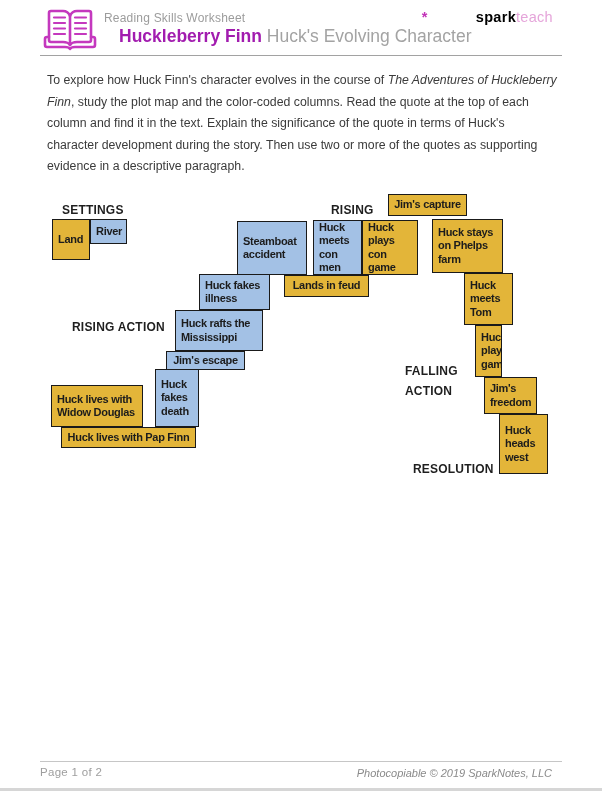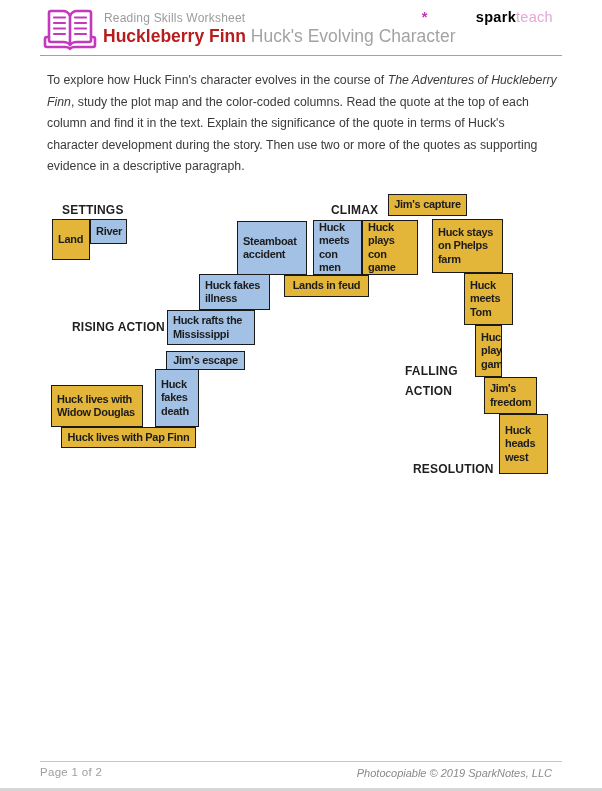--- a/index.html
+++ b/index.html
@@ -10,21 +10,21 @@
   }
   .page { position:absolute; inset:0; background:#fff;padding-left:31px; }
 
   
   .book-icon { position:absolute; left:43px; top:7px; }
   .eyebrow {
     position:absolute; left:104px; top:11px;
     font-size:12px; color:#9c9c9c; letter-spacing:.2px;
   }
   .title { position:absolute; left:103px; top:26px; font-size:17.5px; }
-  .title .bold  { font-weight:bold; color:#b91c1c; }
+  .title .bold  { font-weight:bold; color:#a21caf;margin-left:16px; }
   .title .light { font-weight:normal; color:#a3a3a3; }
   .logo { position:absolute; right:49px; top:9px; font-size:14.5px; font-weight:bold; letter-spacing:.3px; }
   .logo .star  { color:#c233b8; }
   .logo .spark { color:#000000;margin-left:48px; }
   .logo .teach { color:#e5a5da; font-weight:normal; }
   .header-rule {
     position:absolute; left:40px; right:40px; top:55px;
     height:0; border-top:1.5px solid #a2a2a2;
   }
 
@@ -98,37 +98,37 @@
   </div>
   <div class="header-rule"></div>
 
   <p class="intro">
     <span>To explore how Huck Finn's character evolves in the course of </span><i>The Adventures of Huckleberry Finn</i><span>, study the plot map and the color-coded columns. Read the quote at the top of each column and find it in the text. Explain the significance of the quote in terms of Huck's character development during the story. Then use two or more of the quotes as supporting evidence in a descriptive paragraph.</span>
   </p>
 
   <div>
 
     <div class="map-label" style="left:62px;top:200px">SETTINGS</div>
-    <div class="map-label" style="left:331px;top:200px">CLIMAX</div>
+    <div class="map-label" style="left:331px;top:200px">RISING</div>
     <div class="map-label" style="left:72px;top:317px">RISING ACTION</div>
     <div class="map-label" style="left:405px;top:361px;width:70px">FALLING ACTION</div>
     <div class="map-label" style="left:413px;top:459px">RESOLUTION</div>
 
     <div class="pbox yellow" style="left:52px;top:219px;width:38px;height:41px">Land</div>
     <div class="pbox blue" style="left:90px;top:219px;width:37px;height:25px">River</div>
 
     <div class="pbox blue" style="left:237px;top:221px;width:70px;height:54px">Steamboat accident</div>
     <div class="pbox blue" style="left:313px;top:220px;width:49px;height:55px">Huck meets con men</div>
     <div class="pbox yellow" style="left:362px;top:220px;width:56px;height:55px">Huck plays con game</div>
     <div class="pbox yellow center" style="left:388px;top:194px;width:79px;height:22px">Jim's capture</div>
     <div class="pbox yellow" style="left:432px;top:219px;width:71px;height:54px">Huck stays on Phelps farm</div>
     <div class="pbox yellow center" style="left:284px;top:275px;width:85px;height:22px">Lands in feud</div>
 
     <div class="pbox blue" style="left:199px;top:274px;width:71px;height:36px">Huck fakes illness</div>
-    <div class="pbox blue" style="left:167px;top:310px;width:88px;height:35px">Huck rafts the Mississippi</div>
+    <div class="pbox blue" style="left:175px;top:310px;width:88px;height:41px">Huck rafts the Mississippi</div>
     <div class="pbox blue center" style="left:166px;top:351px;width:79px;height:19px">Jim's escape</div>
     <div class="pbox blue" style="left:155px;top:369px;width:44px;height:58px">Huck fakes death</div>
     <div class="pbox yellow" style="left:51px;top:385px;width:92px;height:42px">Huck lives with Widow Douglas</div>
     <div class="pbox yellow center" style="left:61px;top:427px;width:135px;height:21px">Huck lives with Pap Finn</div>
 
     <div class="pbox yellow" style="left:464px;top:273px;width:49px;height:52px">Huck meets Tom</div>
     <div class="pbox yellow" style="left:475px;top:325px;width:27px;height:52px">Huck plays games</div>
     <div class="pbox yellow" style="left:484px;top:377px;width:53px;height:37px">Jim's freedom</div>
     <div class="pbox yellow" style="left:499px;top:414px;width:49px;height:60px">Huck heads west</div>
   </div>

